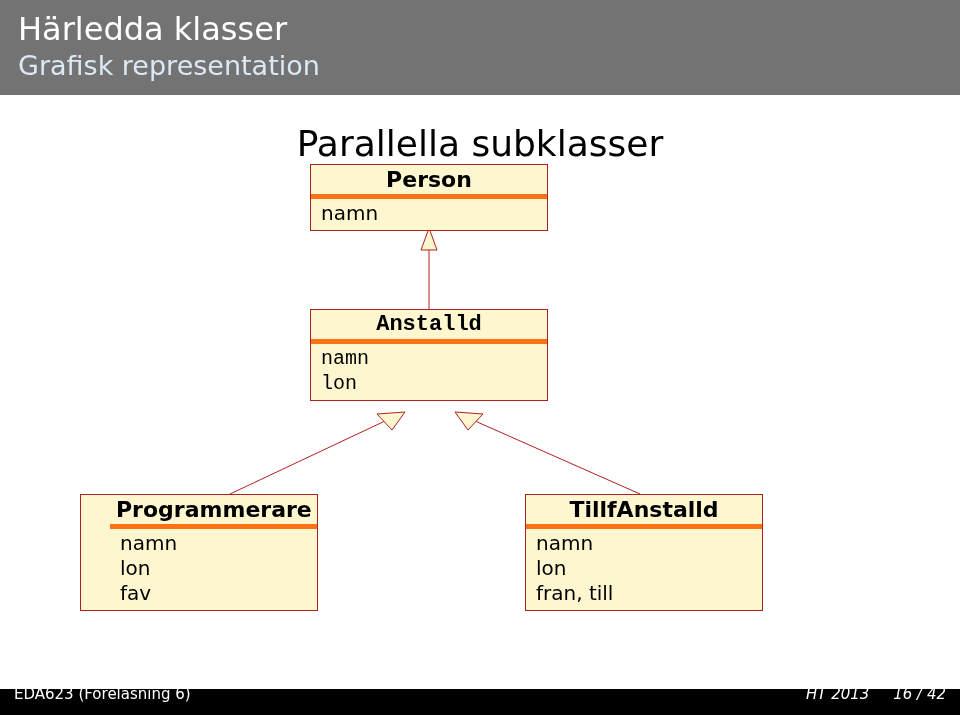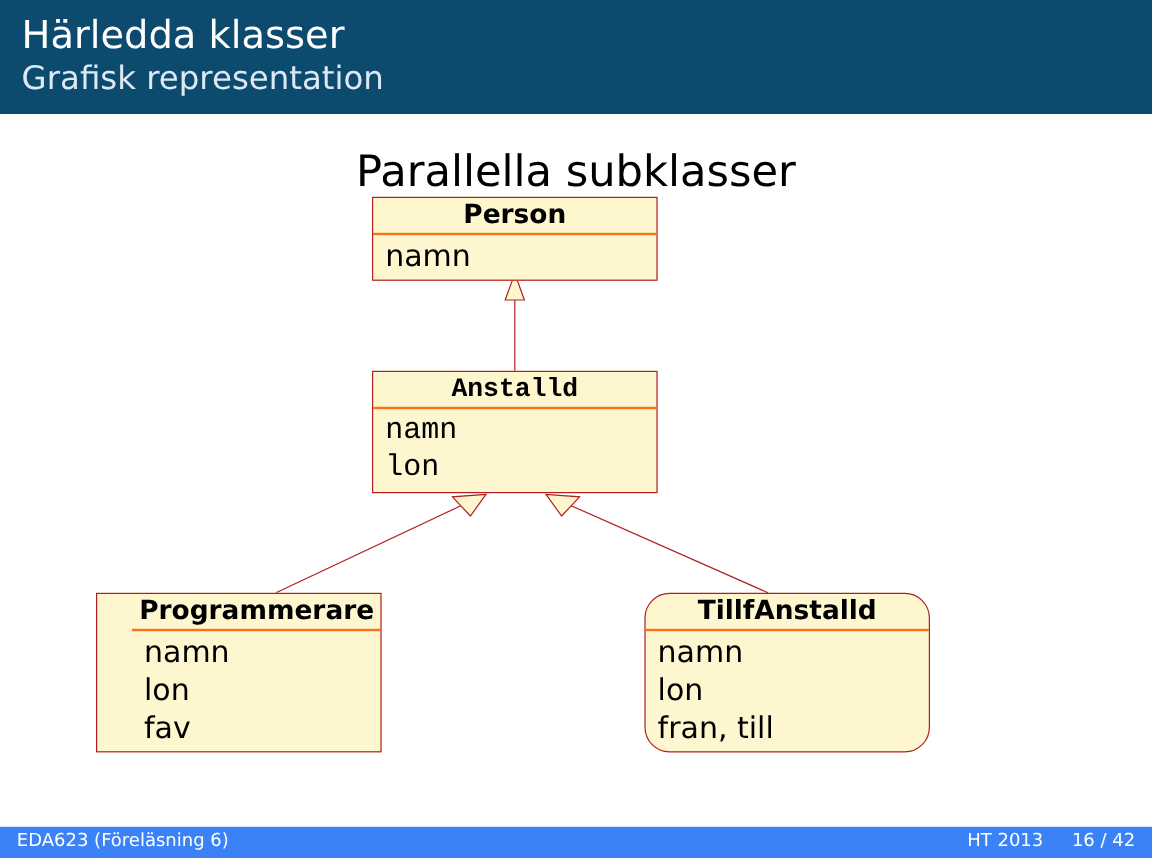--- a/index.html
+++ b/index.html
@@ -9,21 +9,21 @@
     height: 715px;
     background: #ffffff;
     font-family: "Segoe UI", "DejaVu Sans", Arial, sans-serif;
     color: #000;
     position: relative;
     overflow: hidden;
   }
 
   
   .header {
-    background: #0c4a6e;
+    background: #737373;
     color: #ffffff;
     padding: 10px 18px 14px 18px;
   }
   .header .title {
     font-size: 32px;
     font-weight: 400;
     margin: 0;
   }
   .header .subtitle {
     font-size: 27px;
@@ -53,64 +53,64 @@
     background: #fdf6ce;
     border: 1px solid #b02020;
     box-sizing: border-box;
     width: 238px;
   }
   .classbox .classname {
     text-align: center;
     font-weight: 700;
     font-size: 22px;
     padding: 2px 6px 2px 6px;
-    border-bottom: 2px solid #f97316;
+    border-bottom: 5px solid #f97316;
     color: #000;
   }
   .classbox .members {
     text-align: left;
-    font-size: 25px;
+    font-size: 20px;
     padding: 2px 10px 4px 10px;
     line-height: 1.25;
     color: #000;
   }
 
   
   .box-person        { left: 310px; top:   0px; }
   .box-anstalld      { left: 310px; top: 145px; font-family: Liberation Mono, monospace; }
   .box-programmerare { left:  80px; top: 330px; padding-left: 29px; }
-  .box-tillfanstalld { left: 537px; top: 330px; border-radius: 21px; }
+  .box-tillfanstalld { left: 525px; top: 330px; }
 
   
   svg.edges {
     position: absolute;
     left: 0;
     top: 0;
     width: 960px;
     height: 500px;
     pointer-events: none;
   }
 
   
   .footer {
     position: absolute;
     left: 0;
     bottom: 0;
     width: 100%;
-    background: #3b82f6;
+    background: #000000;
     color: #ffffff;
     font-size: 15px;
     display: flex;
-    align-items: flex-start;
-    padding: 2px 14px;
+    align-items: flex-end;
+    padding: 12px 14px;
     box-sizing: border-box;
     height: 26px;
   }
   .footer .left  { flex: 1; text-align: left; }
-  .footer .right { text-align: right; white-space: nowrap; }
+  .footer .right { text-align: right; white-space: nowrap; font-style: italic; }
 </style>
 </head>
 <body>
 
 <div class="header">
   <div class="title">Härledda klasser</div>
   <div class="subtitle">Grafisk representation</div>
 </div>
 
 <div class="section-title">Parallella subklasser</div>

